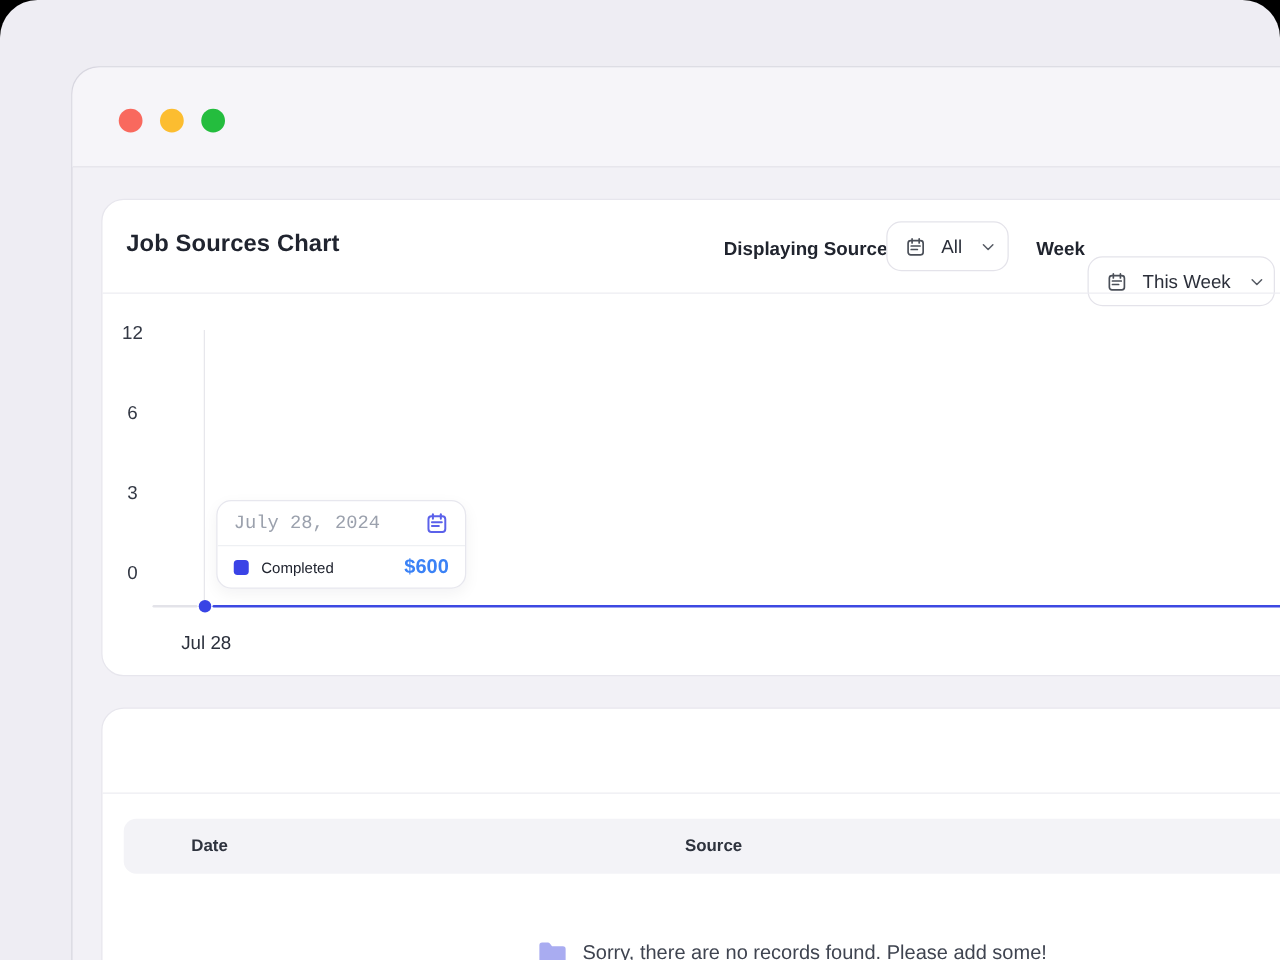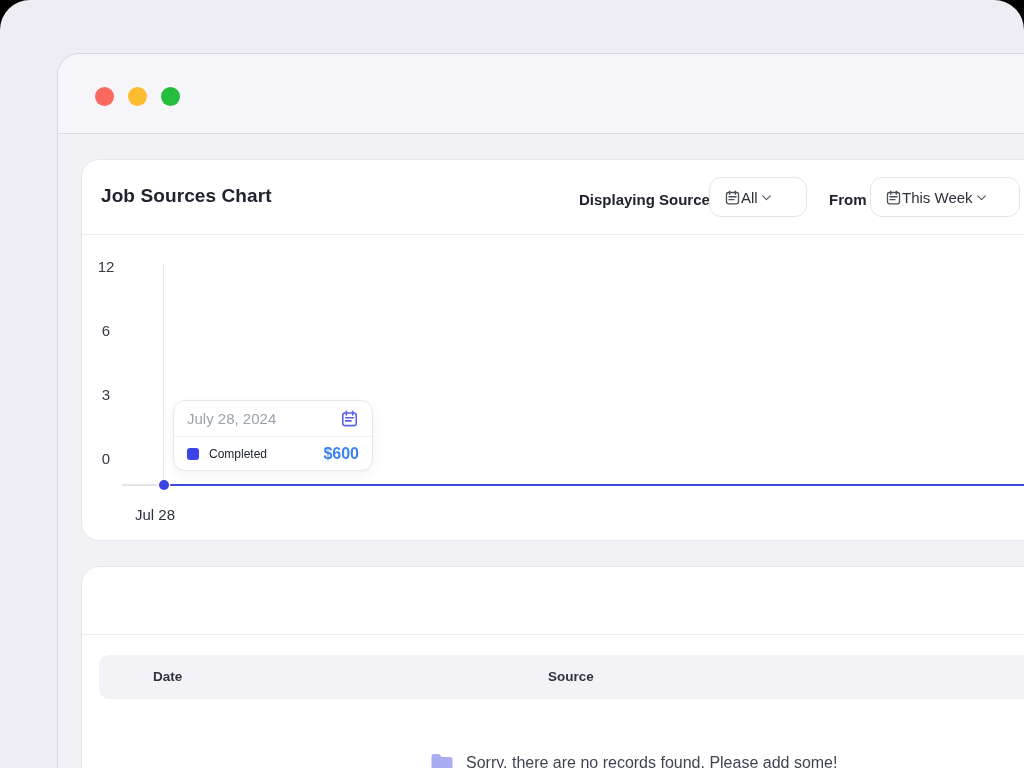--- a/index.html
+++ b/index.html
@@ -31,48 +31,48 @@
                 font-weight:700; color:#20242f; letter-spacing:.1px; }
   .card-hdr-divider { position:absolute; left:0; top:74px; width:100%; height:1px;
                       background:#ededf2; }
 
   
   .flt-label { position:absolute; top:31px; font-size:15px; font-weight:600;
                color:#20242e; }
   .lbl-displaying { left:497px; }
   .lbl-from { left:747px; }
   .flt-btn { position:absolute; top:17px; height:40px; display:flex; align-items:center;
-             gap:0; padding:0 14px; background:#fff; border:1px solid #e4e3ea;
+             gap:12px; padding:0 14px; background:#fff; border:1px solid #e4e3ea;
              border-radius:12px; cursor:pointer; }
   .btn-source { left:627px; width:98px; }
-  .btn-period { left:788px; width:150px; }
+  .btn-period { left:788px; width:150px;margin-top:28px; }
   .flt-btn .cal { color:#4a4f58; display:flex; }
   .flt-btn .lbl { font-size:15px; color:#2b2f3a; white-space:nowrap; }
   .flt-btn .chev { color:#555a63; display:flex; margin-left:2px; }
 
   
   .ytick { position:absolute; left:8px; width:32px; text-align:center;
            font-size:15px; color:#343945; }
   .yaxis { position:absolute; left:81px; top:104px; width:1px; height:221px;
            background:#e7e7ec; }
   .xseg-gray { position:absolute; left:40px; top:324px; width:36px; height:2px;
                background:#e3e3e9; border-radius:1px; }
   .series-line { position:absolute; left:88px; top:324px; width:972px; height:2px;
                  background:#3d49e2; border-radius:1px; }
   .data-dot { position:absolute; left:77px; top:320px; width:10px; height:10px;
               border-radius:50%; background:#3844e5; cursor:pointer; }
-  .xtick { position:absolute; left:53px; top:346px; width:60px; text-align:left;
+  .xtick { position:absolute; left:53px; top:346px; width:60px; text-align:center;
            font-size:15px; color:#2b303c; }
 
   
   .tooltip { position:absolute; left:91px; top:240px; width:200px; height:71px;
              background:#fff; border:1px solid #e7e7ee; border-radius:12px;
              box-shadow:0 4px 12px rgba(20,22,40,.05); overflow:hidden; }
   .tt-row1 { height:35px; display:flex; align-items:center; padding:0 13px; }
-  .tt-date { font-size:15px; color:#9ba1ad; }
+  .tt-date { font-size:15px; color:#9ba1ad;font-family:Liberation Mono, monospace; }
   .tt-cal  { margin-left:auto; color:#5b61ea; display:flex; }
   .tt-div  { height:1px; background:#eef0f3; }
   .tt-row2 { height:34px; display:flex; align-items:center; padding:0 13px; }
   .tt-square { width:12px; height:12px; border-radius:3px; background:#3a43e6; }
   .tt-series { font-size:12px; color:#20242f; margin-left:10px; }
   .tt-value  { margin-left:auto; font-size:16px; font-weight:700; color:#3b82f6; }
 
   
   .tbl-header { position:absolute; left:17px; top:88px; width:1026px; height:44px;
                 background:#f3f3f7; border-radius:10px; }
@@ -115,21 +115,21 @@
           </svg>
         </span>
         <span class="lbl">All</span>
         <span class="chev">
           <svg width="13" height="13" viewBox="0 0 24 24" fill="none" stroke="currentColor" stroke-width="2.2" stroke-linecap="round" stroke-linejoin="round">
             <polyline points="5 9 12 16 19 9"></polyline>
           </svg>
         </span>
       </div>
 
-      <div class="flt-label lbl-from">From</div>
+      <div class="flt-label lbl-from">Week</div>
 
       <div class="flt-btn btn-period">
         <span class="cal">
           <svg width="17" height="17" viewBox="0 0 24 24" fill="none" stroke="currentColor" stroke-width="1.9" stroke-linecap="round" stroke-linejoin="round">
             <rect x="3.5" y="5" width="17" height="16" rx="3"></rect>
             <line x1="8" y1="3" x2="8" y2="7.5"></line>
               <line x1="16" y1="3" x2="16" y2="7.5"></line>
             <line x1="7" y1="11" x2="17" y2="11"></line>
               <line x1="7" y1="15" x2="14" y2="15"></line>
           </svg>

